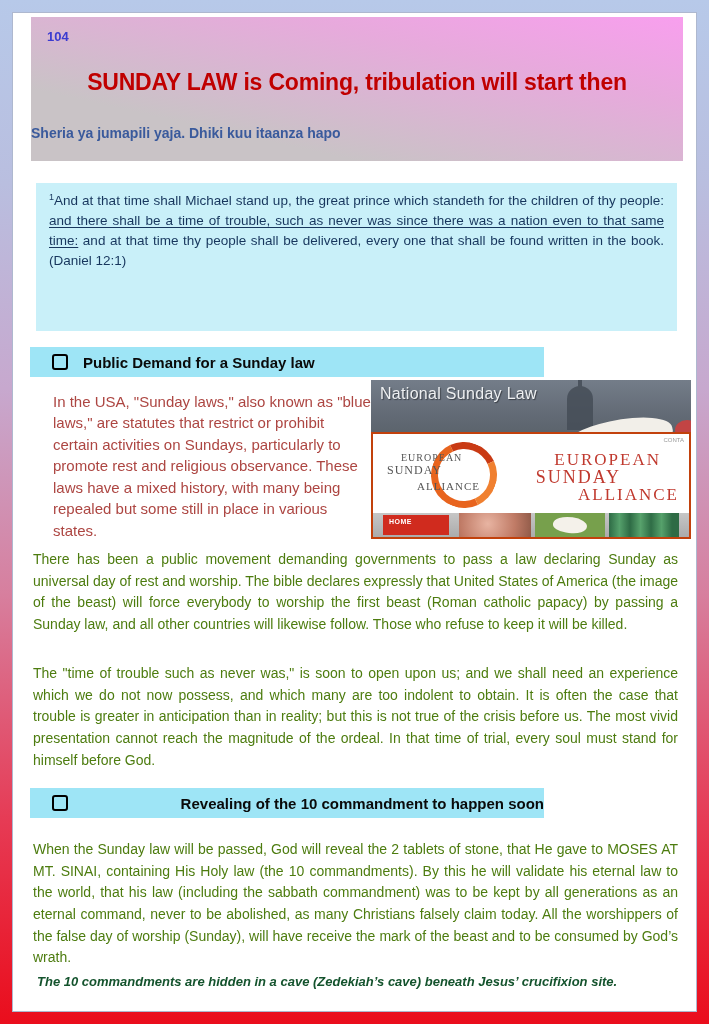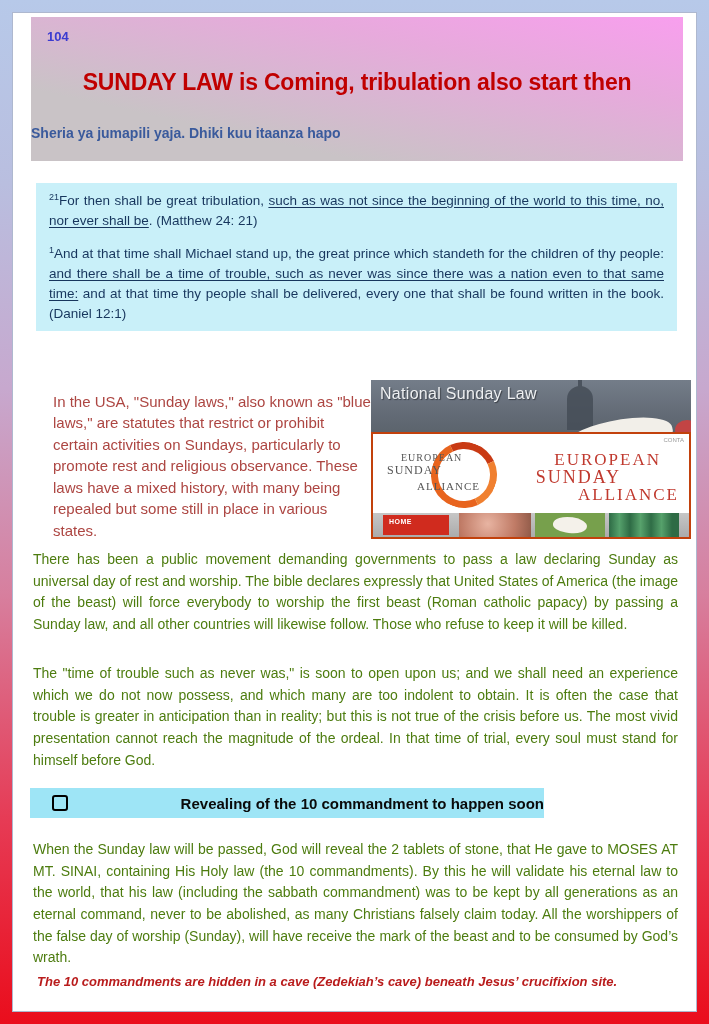--- a/index.html
+++ b/index.html
@@ -162,40 +162,43 @@
   
   .body-p{
     position:absolute; left:20px; width:645px; margin:0;
     color:#4d7c0f; font-size:14px; line-height:1.55; text-align:justify;
   }
   .p1{top:536px;}
   .p2{top:650px;}
   .p3{top:826px;}
   .footnote{
     position:absolute; left:24px; top:961px; width:640px; margin:0;
-    color:#b91c1c; font-size:13px; font-style:italic; font-weight:600;
+    color:#14532d; font-size:13px; font-style:italic; font-weight:600;
   }
 </style>
 </head>
 <body>
 
 <div class="canvas">
   <div class="page">
 
     <div class="header-box">
       <div class="page-num">104</div>
-      <div class="doc-title">SUNDAY LAW is Coming, tribulation also start then</div>
+      <div class="doc-title">SUNDAY LAW is Coming, tribulation will start then</div>
       <div class="doc-subtitle">Sheria ya jumapili yaja. Dhiki kuu itaanza hapo</div>
     </div>
 
     <div class="verse-box">
-      <p><sup>21</sup><span>For then shall be great tribulation, </span><span class="u">such as was not since the beginning of the world to this time, no, nor ever shall be</span><span>.  (Matthew 24: 21)</span></p>
       <p><sup>1</sup><span>And at that time shall Michael stand up, the great prince which standeth for the children of thy people: </span><span class="u">and there shall be a time of trouble, such as never was since there was a nation even to that same time:</span><span> and at that time thy people shall be delivered, every one that shall be found written in the book. (Daniel 12:1)</span></p>
     </div>
 
+    <div class="sec-bar sec1">
+      <span class="chk"></span>
+      <span>Public Demand for a Sunday law</span>
+    </div>
 
     <div class="red-note">In the USA, "Sunday laws," also known as "blue laws," are statutes that restrict or prohibit certain activities on Sundays, particularly to promote rest and religious observance. These laws have a mixed history, with many being repealed but some still in place in various states.</div>
 
     <div class="banner1">
       <div class="b1-l1">National Sunday Law</div>
       <div class="b1-l2">Is COMING!</div>
       <div class="dome"></div>
       <div class="dove1"></div>
       <div class="redblob"></div>
     </div>

